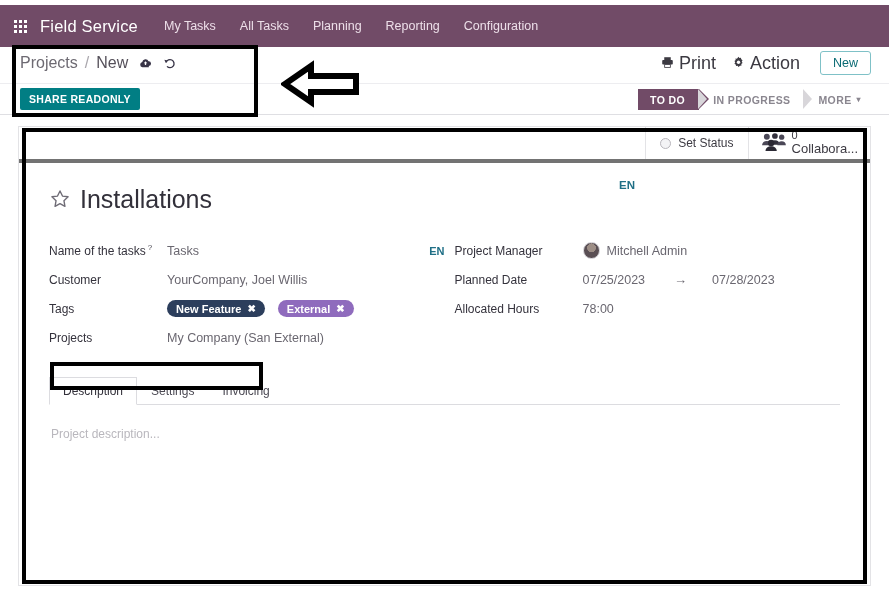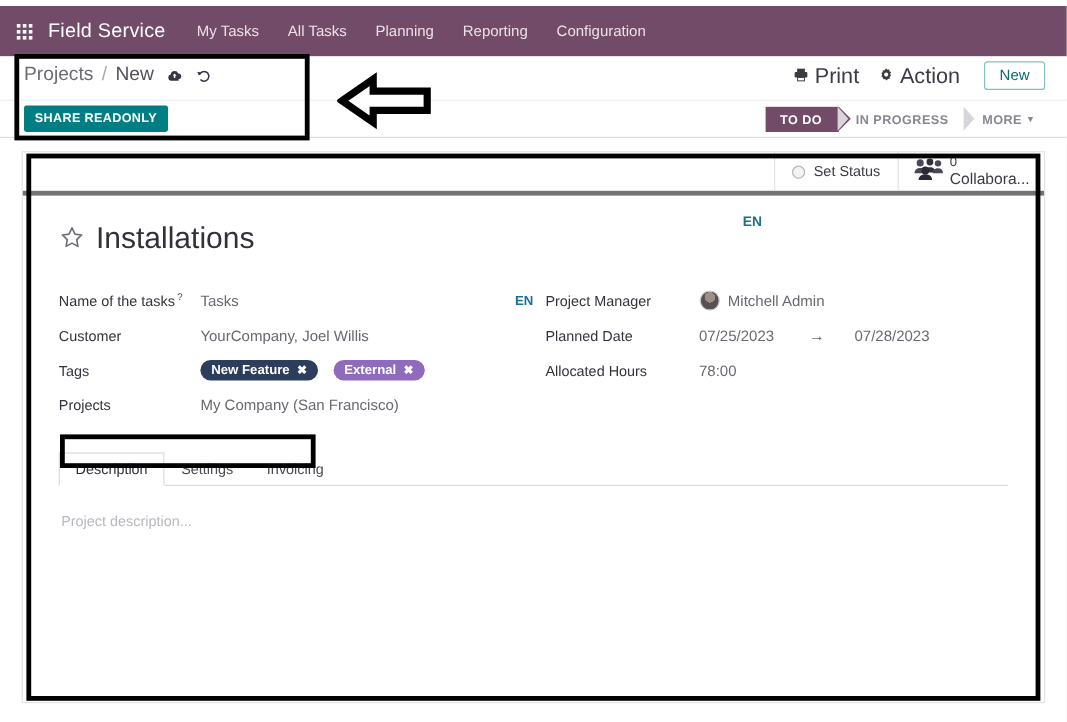--- a/index.html
+++ b/index.html
@@ -364,21 +364,21 @@
               </span>
               <span class="tag" id="tag1" style="background: rgb(143, 107, 189);">
                 <span>External</span>
                 <span class="tag-x">✖</span>
               </span>
             </div>
           </div>
 
           <div class="frow">
             <div class="flabel">Projects</div>
-            <div class="fval">My Company (San Francisco)</div>
+            <div class="fval">My Company (San External)</div>
           </div>
         </div>
 
         <div class="col right">
 
           <div class="frow">
             <div class="flabel wide">Project Manager</div>
             <div class="fval">
               <span class="avatar"></span>
               <span>Mitchell Admin</span>

